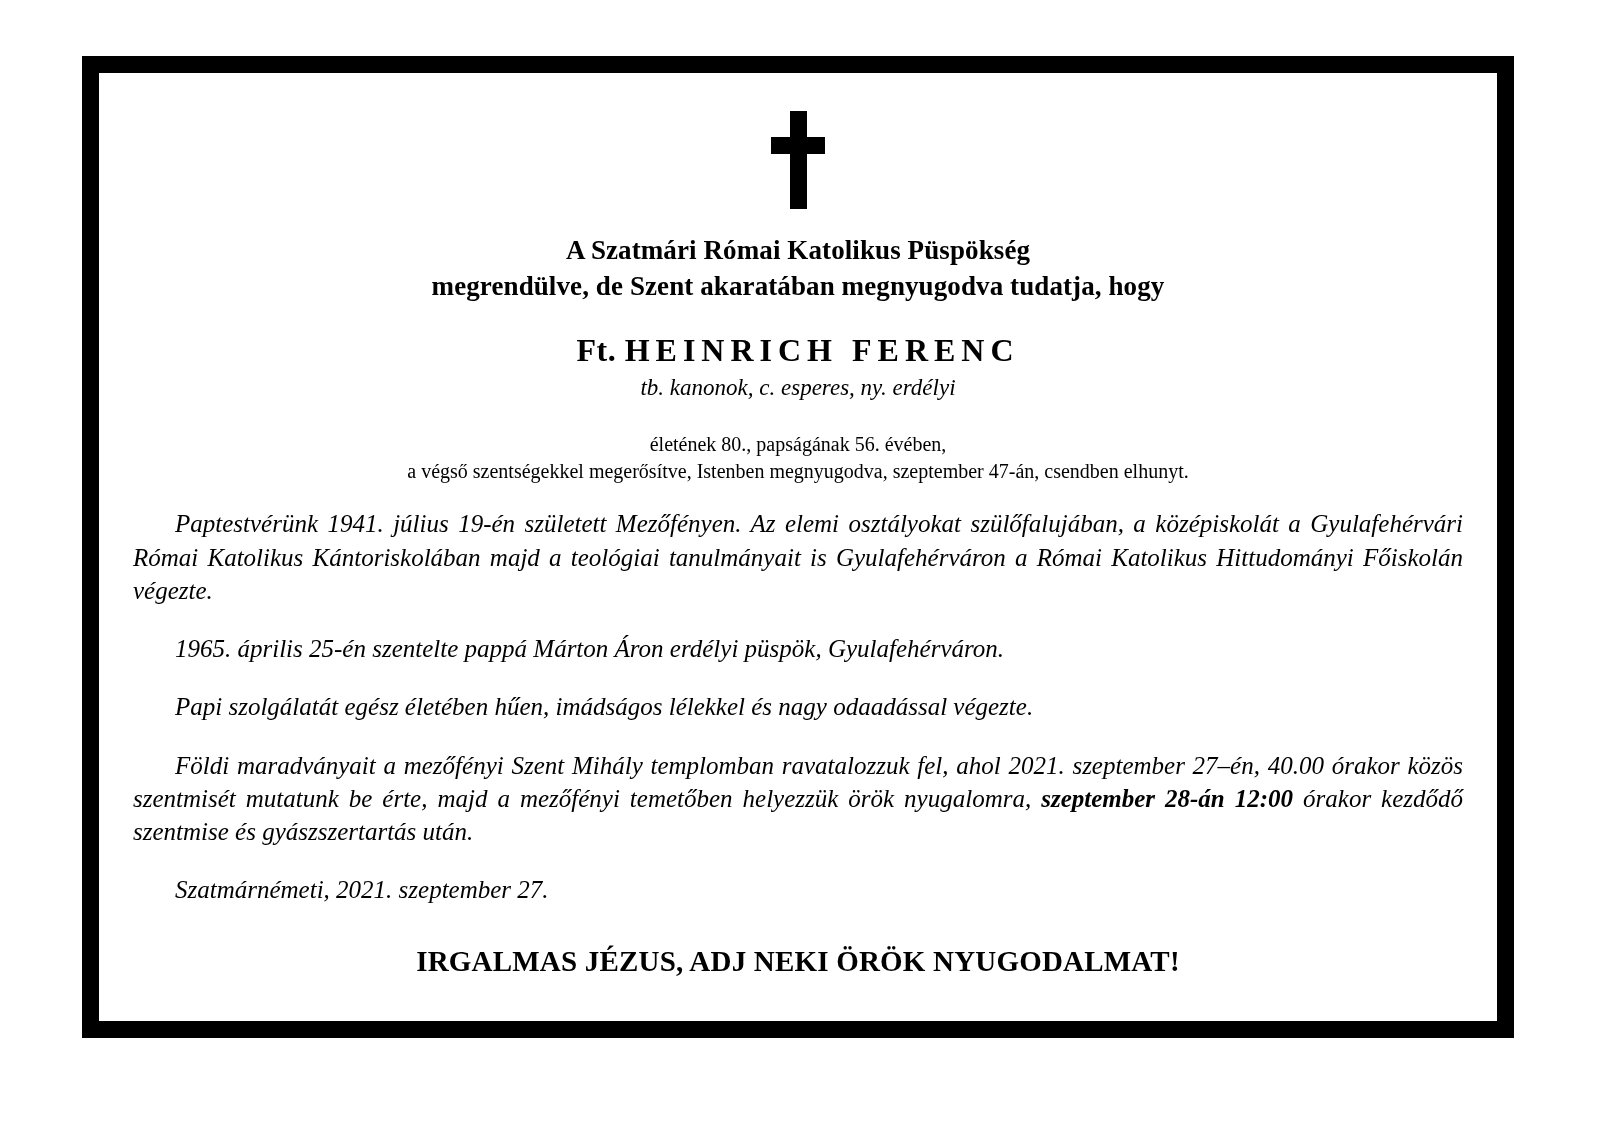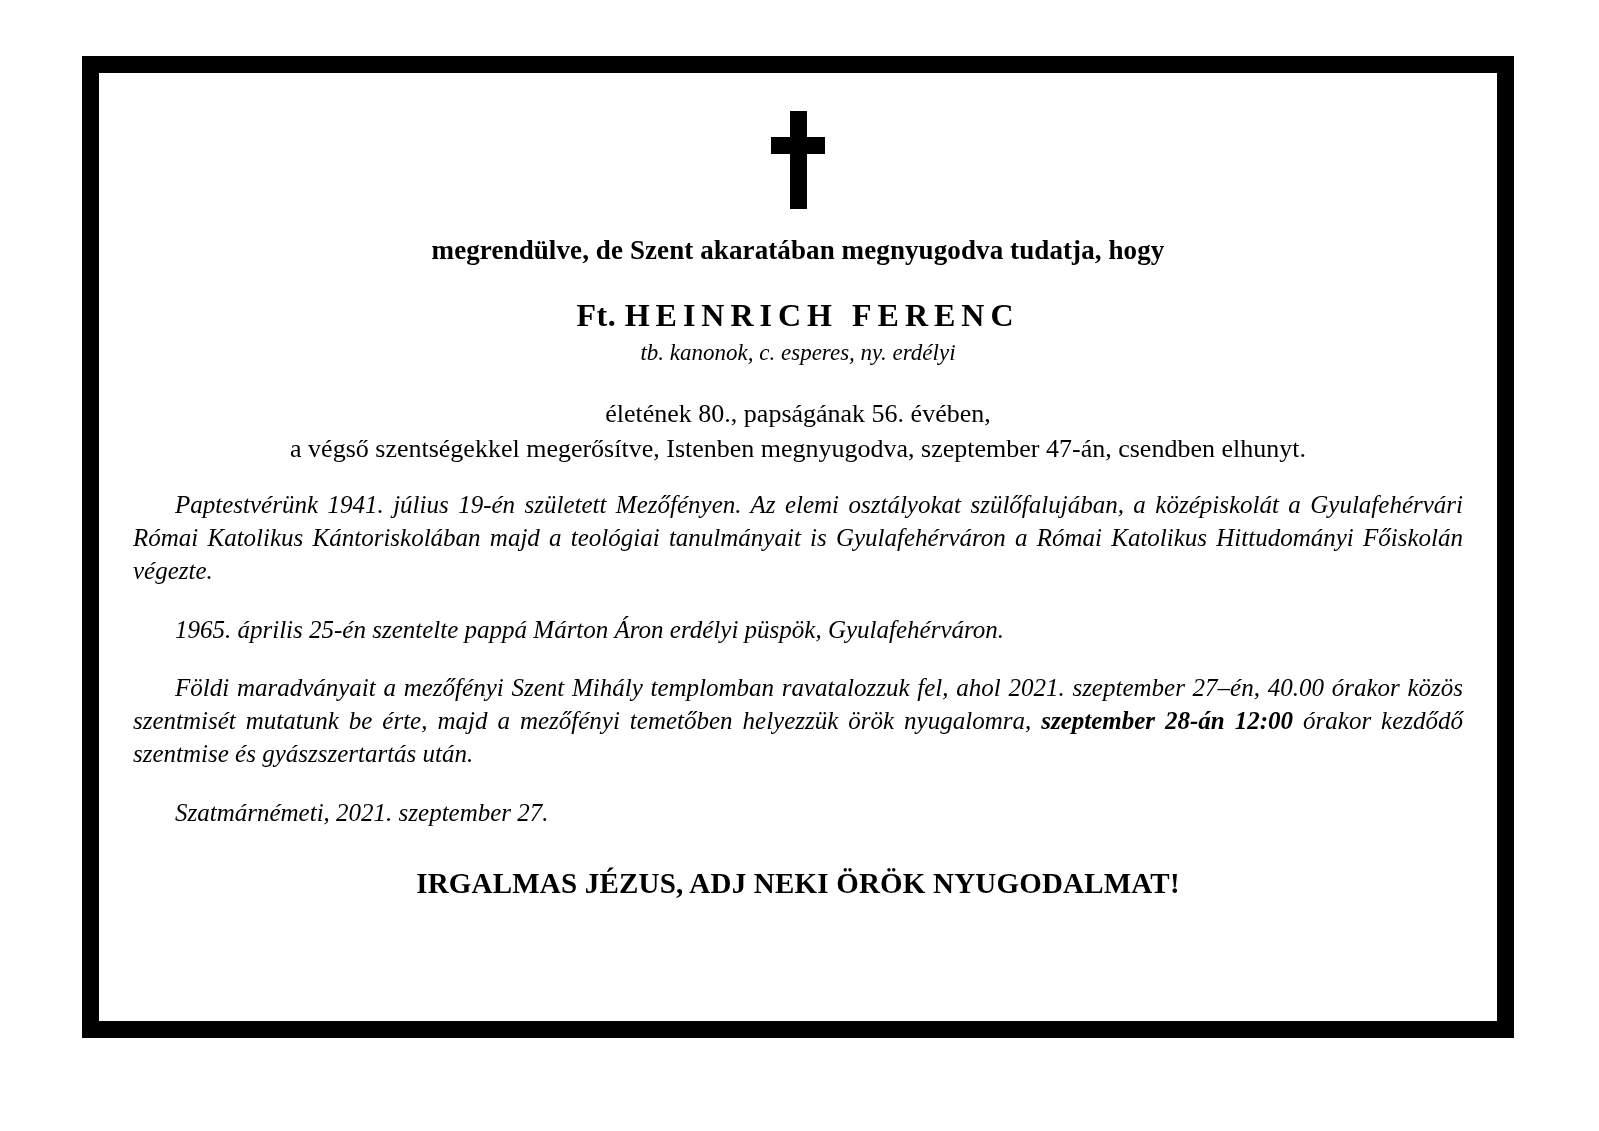--- a/index.html
+++ b/index.html
@@ -83,21 +83,21 @@
     letter-spacing: 6px;
   }
   .deceased-titles {
     text-align: center;
     font-style: italic;
     font-size: 23px;
     margin-top: 6px;
   }
   .age-line {
     text-align: center;
-    font-size: 26px;
+    font-size: 20px;
     margin-top: 30px;
     line-height: 1.35;
   }
   .body-par {
     text-align: justify;
     text-justify: inter-word;
     font-size: 25px;
     line-height: 1.33;
     text-indent: 42px;
     margin-top: 14px;
@@ -124,33 +124,35 @@
   <div class="notice-frame">
     <div class="notice-inner">
 
       <div class="cross-wrap">
         <span class="cross">
           <span class="bar-v"></span>
           <span class="bar-h"></span>
         </span>
       </div>
 
+      <div class="head-line">A Szatmári Római Katolikus Püspökség</div>
       <div class="head-line">megrendülve, de Szent akaratában megnyugodva tudatja, hogy</div>
 
       <div class="deceased-name">
         <span>Ft.</span>
         <span class="spaced">HEINRICH FERENC</span>
       </div>
       <div class="deceased-titles">tb. kanonok, c. esperes, ny. erdélyi</div>
 
       <div class="age-line">életének 80., papságának 56. évében,</div>
       <div class="age-line" style="margin-top:0">a végső szentségekkel megerősítve, Istenben megnyugodva, szeptember 47-án, csendben elhunyt.</div>
 
       <p class="body-par first">Paptestvérünk 1941. július 19-én született Mezőfényen. Az elemi osztályokat szülőfalujában, a középiskolát a Gyulafehérvári Római Katolikus Kántoriskolában majd a teológiai tanulmányait is Gyulafehérváron a Római Katolikus Hittudományi Főiskolán végezte.</p>
       <p class="body-par">1965. április 25-én szentelte pappá Márton Áron erdélyi püspök, Gyulafehérváron.</p>
+      <p class="body-par">Papi szolgálatát egész életében hűen, imádságos lélekkel és nagy odaadással végezte.</p>
 
       <p class="body-par"><span>Földi maradványait a mezőfényi Szent Mihály templomban ravatalozzuk fel, ahol 2021. szeptember 27–én, 40.00 órakor közös szentmisét mutatunk be érte, majd a mezőfényi temetőben helyezzük örök nyugalomra, </span><b>szeptember 28-án 12:00</b><span> órakor kezdődő szentmise és gyászszertartás után.</span></p>
 
       <p class="body-par">Szatmárnémeti, 2021. szeptember 27.</p>
 
       <div class="closing-bold">IRGALMAS JÉZUS, ADJ NEKI ÖRÖK NYUGODALMAT!</div>
 
     </div>
   </div>
 </div>

